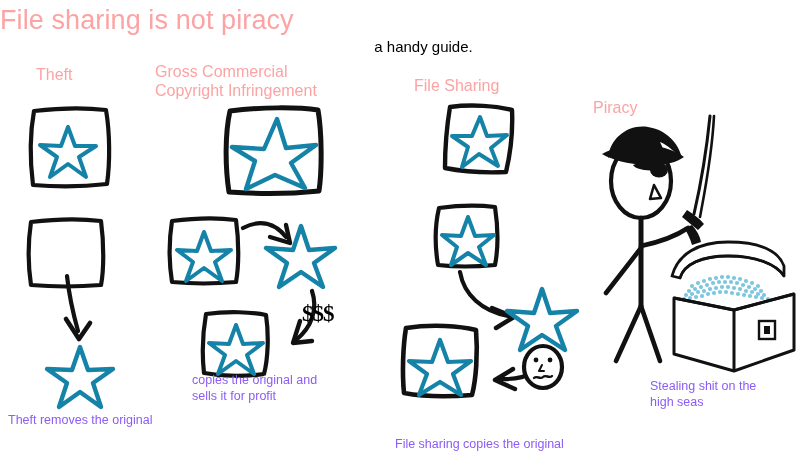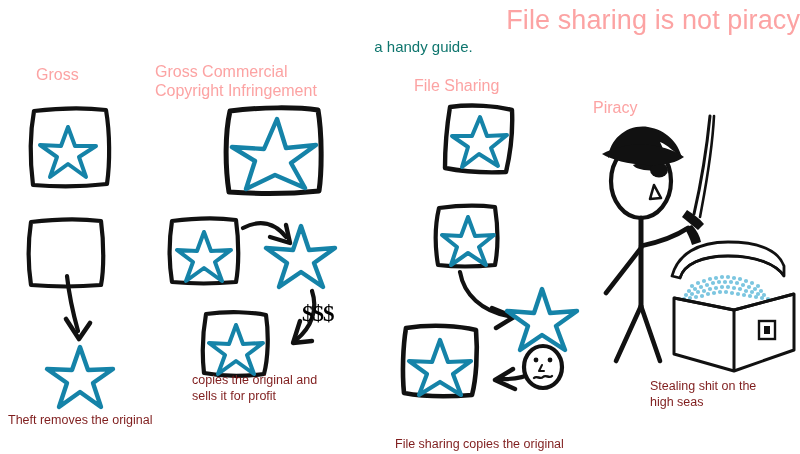--- a/index.html
+++ b/index.html
@@ -17,47 +17,47 @@
     width: 800px;
     height: 454px;
     background: #ffffff;
     overflow: hidden;
   }
   .abs { position: absolute; }
 
   
   .title {
     left: 0; right: 0; top: 4px;
-    text-align: right;
+    text-align: left;
     color: #fca3a3;
     font-size: 27px;
     font-weight: 400;
     letter-spacing: 0.1px;
     line-height: 32px;
   }
   .subtitle {
     left: 0; right: 0; top: 38px;
     text-align: center;
-    color: #0f766e;
+    color: #000000;
     font-size: 15px;
     font-weight: 400;
     line-height: 18px;
     padding-left: 47px;
   }
   .section-heading {
     color: #fca3a3;
     font-size: 16px;
     font-weight: 400;
     line-height: 19px;
     white-space: pre-line;
   }
 
   
   .caption {
-    color: #7f1d1d;
+    color: #8b5cf6;
     font-size: 12.5px;
     line-height: 16px;
     font-weight: 400;
     white-space: pre-line;
   }
 
   .money {
     color: #000;
     font-size: 23px;
     font-weight: 700;
@@ -69,21 +69,21 @@
   svg { display: block; overflow: visible; }
 </style>
 </head>
 <body>
 
 <div id="stage">
 
   <div class="abs title">File sharing is not piracy</div>
   <div class="abs subtitle">a handy guide.</div>
 
-  <div class="abs section-heading" style="left:36px; top:65px;">Gross</div>
+  <div class="abs section-heading" style="left:36px; top:65px;">Theft</div>
 
   <div class="abs section-heading" style="left:414px; top:76px;">File Sharing</div>
 
   <div class="abs section-heading" style="left:155px; top:62px; text-align:left;">Gross Commercial
 Copyright Infringement</div>
 
   <div class="abs section-heading" style="left:593px; top:98px;">Piracy</div>
 
   <div class="abs" style="left:0px; top:95px;">
     <svg width="180" height="300" viewBox="0 0 180 300" fill="none">

